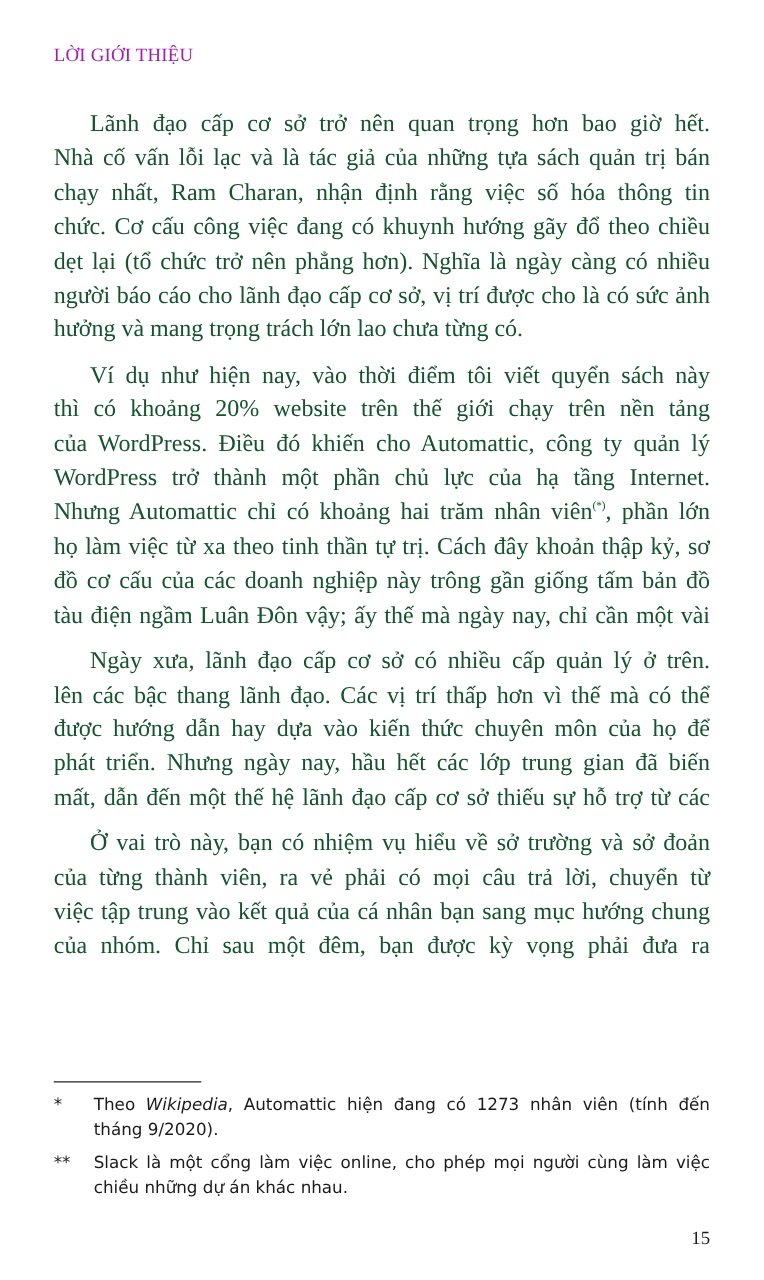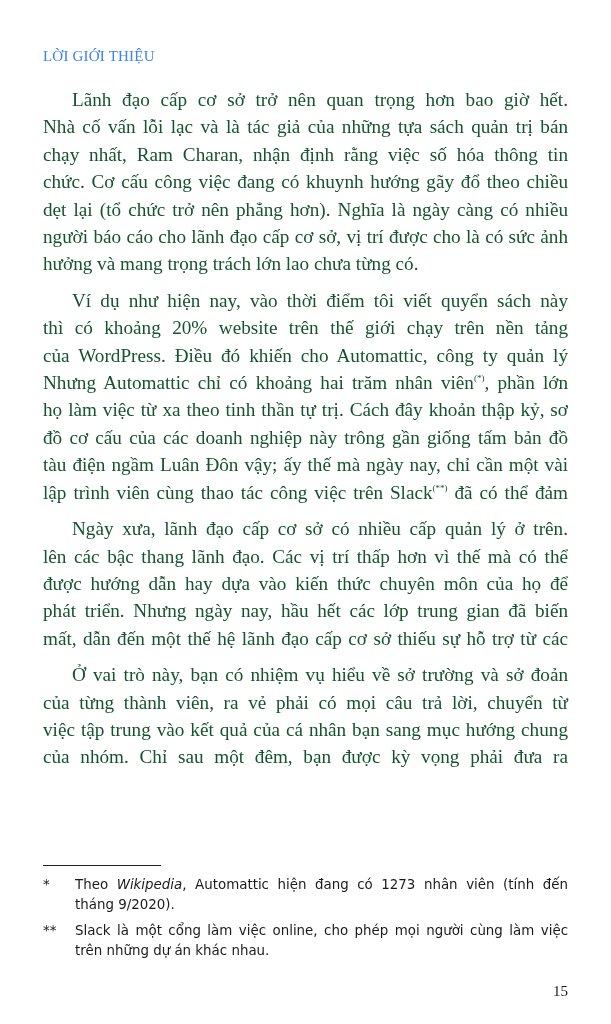--- a/index.html
+++ b/index.html
@@ -1,21 +1,21 @@
 <!DOCTYPE html>
 <html><head>
   <meta charset="utf-8">
   <style>
     html, body { margin: 0; padding: 0; background: #ffffff; }
     body { width: 611px; height: 1024px; position: relative; overflow: hidden; color: #1a1a1a; }
     .page { position: absolute; left: 43px; top: 0; width: 525px; }
     .running-head {
-      position: absolute; top: 48px; left: 0;
+      position: absolute; top: 37px; left: 0;
       font-family: "Liberation Serif", "DejaVu Serif", serif;
-      font-size: 15px; letter-spacing: 0.2px; color: #3b82f6;
+      font-size: 15px; letter-spacing: 0.2px; color: #a21caf;
     }
     .body-text {
       position: absolute; top: 86px; left: 0; width: 525px;
       font-family: "Liberation Serif", "DejaVu Serif", serif;
       font-size: 19.2px; line-height: 27.4px; color: #14532d;
     }
     .body-text p { margin: 0 0 9px 0; text-align: justify; text-indent: 29px; }
     .body-text .line { display: block; text-align: justify; text-align-last: justify; white-space: nowrap; }
     .body-text .line.last { text-align-last: left; }
     .body-text .line.first { padding-left: 29px; }
@@ -48,25 +48,25 @@
       <span class="line">chức. Cơ cấu công việc đang có khuynh hướng gãy đổ theo chiều</span>
       <span class="line">dẹt lại (tổ chức trở nên phẳng hơn). Nghĩa là ngày càng có nhiều</span>
       <span class="line">người báo cáo cho lãnh đạo cấp cơ sở, vị trí được cho là có sức ảnh</span>
       <span class="line last">hưởng và mang trọng trách lớn lao chưa từng có.</span>
     </p>
 
     <p style="text-indent:0">
       <span class="line first">Ví dụ như hiện nay, vào thời điểm tôi viết quyển sách này</span>
       <span class="line">thì có khoảng 20% website trên thế giới chạy trên nền tảng</span>
       <span class="line">của WordPress. Điều đó khiến cho Automattic, công ty quản lý</span>
+      <span class="line">WordPress trở thành một phần chủ lực của hạ tầng Internet.</span>
       <span class="line"><span>Nhưng Automattic chỉ có khoảng hai trăm nhân viên</span><sup class="fnref">(*)</sup><span>, phần lớn</span></span>
       <span class="line">họ làm việc từ xa theo tinh thần tự trị. Cách đây khoản thập kỷ, sơ</span>
       <span class="line">đồ cơ cấu của các doanh nghiệp này trông gần giống tấm bản đồ</span>
       <span class="line">tàu điện ngầm Luân Đôn vậy; ấy thế mà ngày nay, chỉ cần một vài</span>
-      <span class="line"><span>lập trình viên cùng thao tác công việc trên Slack</span><sup class="fnref">(**)</sup><span> đã có thể đảm</span></span>
     </p>
 
     <p style="text-indent:0">
       <span class="line first">Ngày xưa, lãnh đạo cấp cơ sở có nhiều cấp quản lý ở trên.</span>
       <span class="line">lên các bậc thang lãnh đạo. Các vị trí thấp hơn vì thế mà có thể</span>
       <span class="line">được hướng dẫn hay dựa vào kiến thức chuyên môn của họ để</span>
       <span class="line">phát triển. Nhưng ngày nay, hầu hết các lớp trung gian đã biến</span>
       <span class="line">mất, dẫn đến một thế hệ lãnh đạo cấp cơ sở thiếu sự hỗ trợ từ các</span>
     </p>
 
@@ -80,18 +80,18 @@
 
   <div class="fn-rule"></div>
 
   <div class="footnotes">
     <div class="fn">
       <span class="mark">*</span>
       <span>Theo </span><em>Wikipedia</em><span>, Automattic hiện đang có 1273 nhân viên (tính đến tháng 9/2020).</span>
     </div>
     <div class="fn">
       <span class="mark">**</span>
-      <span>Slack là một cổng làm việc online, cho phép mọi người cùng làm việc trên những dự án khác nhau.</span>
+      <span>Slack là một cổng làm việc online, cho phép mọi người cùng làm việc chiều những dự án khác nhau.</span>
     </div>
   </div>
 
   <div class="page-number">15</div>
 </div>
 
 </body></html>

